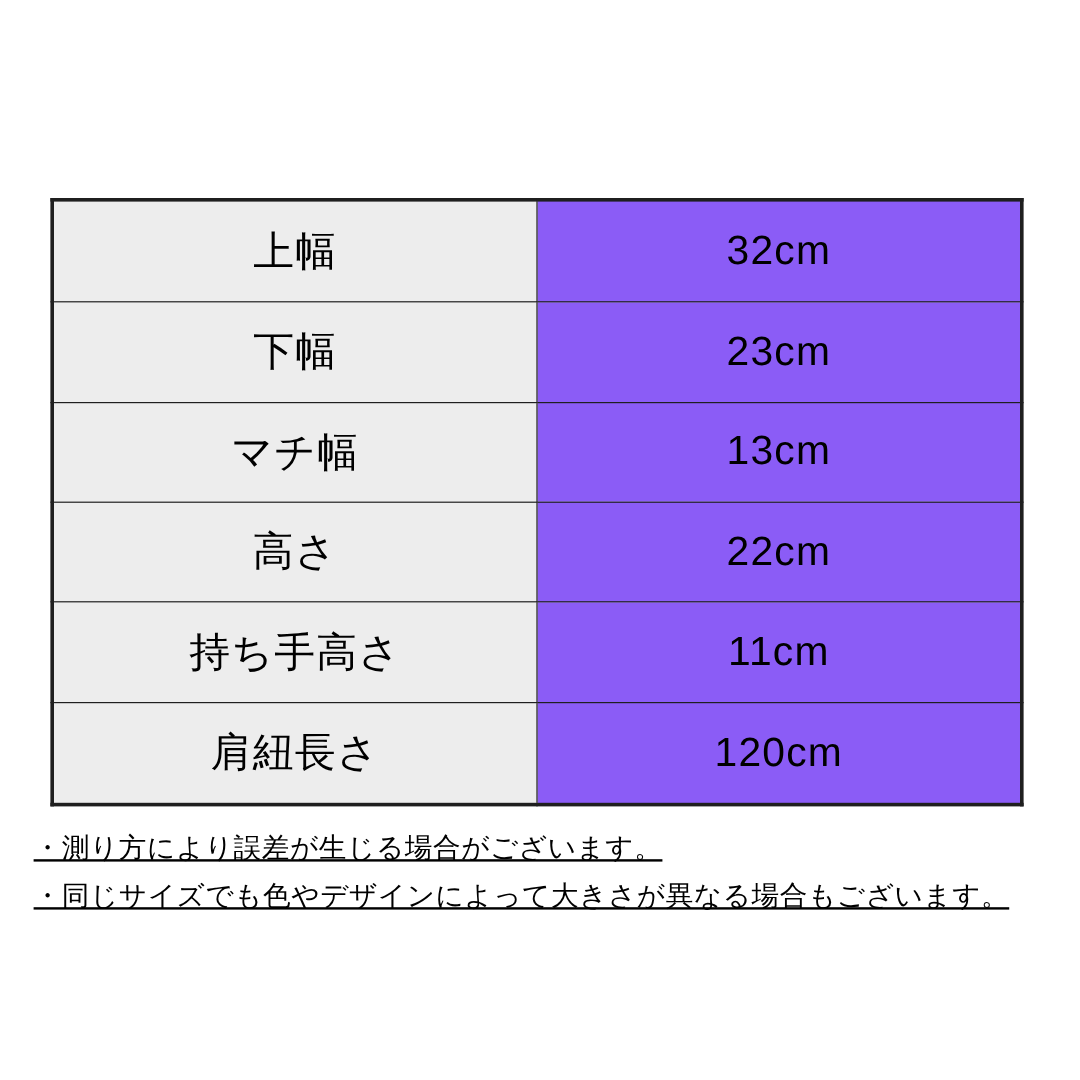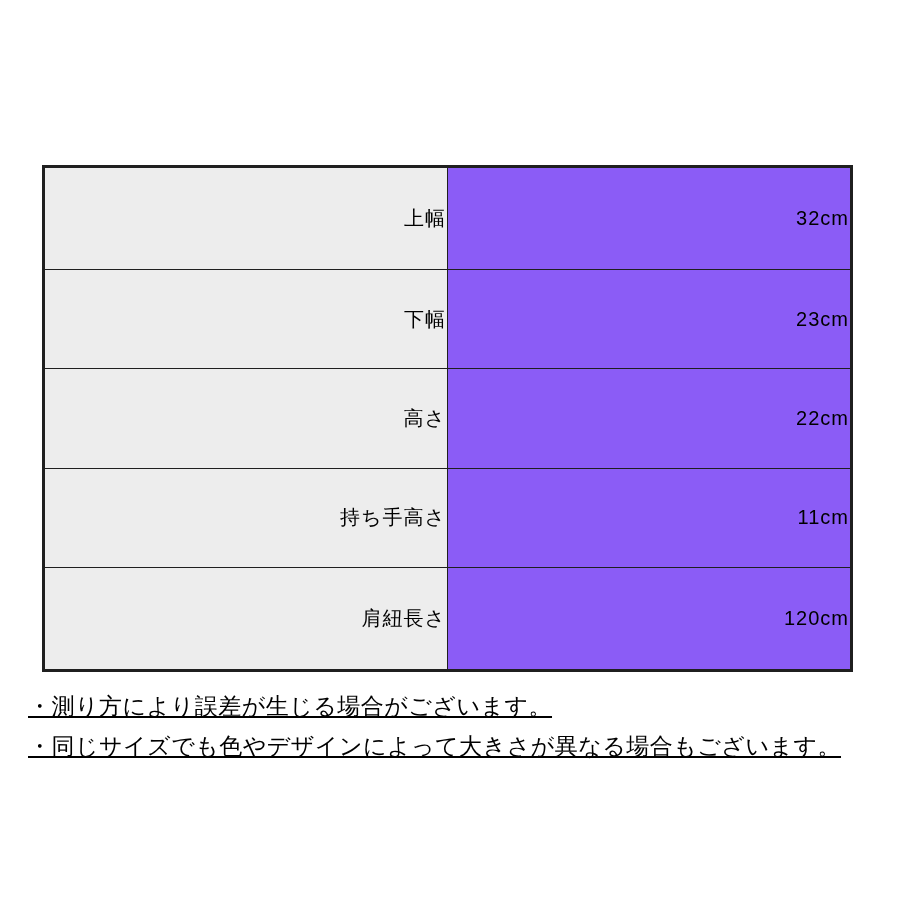--- a/index.html
+++ b/index.html
@@ -23,23 +23,23 @@
     left: 42px;
     top: 165px;
     width: 811px;
     height: 507px;
     border-collapse: collapse;
     table-layout: fixed;
     border: 3px solid #1f1f1f;
   }
   table.size-table td {
     border: 1px solid #1f1f1f;
-    text-align: right;
+    text-align: center;
     vertical-align: middle;
-    font-size: 20px;
+    font-size: 34px;
     letter-spacing: 1px;
   }
   td.label-cell {
     background: #ededed;
     width: 50%;
   }
   td.value-cell {
     background: #8b5cf6;
     width: 50%;
   }
@@ -66,20 +66,24 @@
     <tbody>
       <tr>
         <td class="label-cell">上幅</td>
         <td class="value-cell">32cm</td>
       </tr>
       <tr>
         <td class="label-cell">下幅</td>
         <td class="value-cell">23cm</td>
       </tr>
       <tr>
+        <td class="label-cell">マチ幅</td>
+        <td class="value-cell">13cm</td>
+      </tr>
+      <tr>
         <td class="label-cell">高さ</td>
         <td class="value-cell">22cm</td>
       </tr>
       <tr>
         <td class="label-cell">持ち手高さ</td>
         <td class="value-cell">11cm</td>
       </tr>
       <tr>
         <td class="label-cell">肩紐長さ</td>
         <td class="value-cell">120cm</td>

